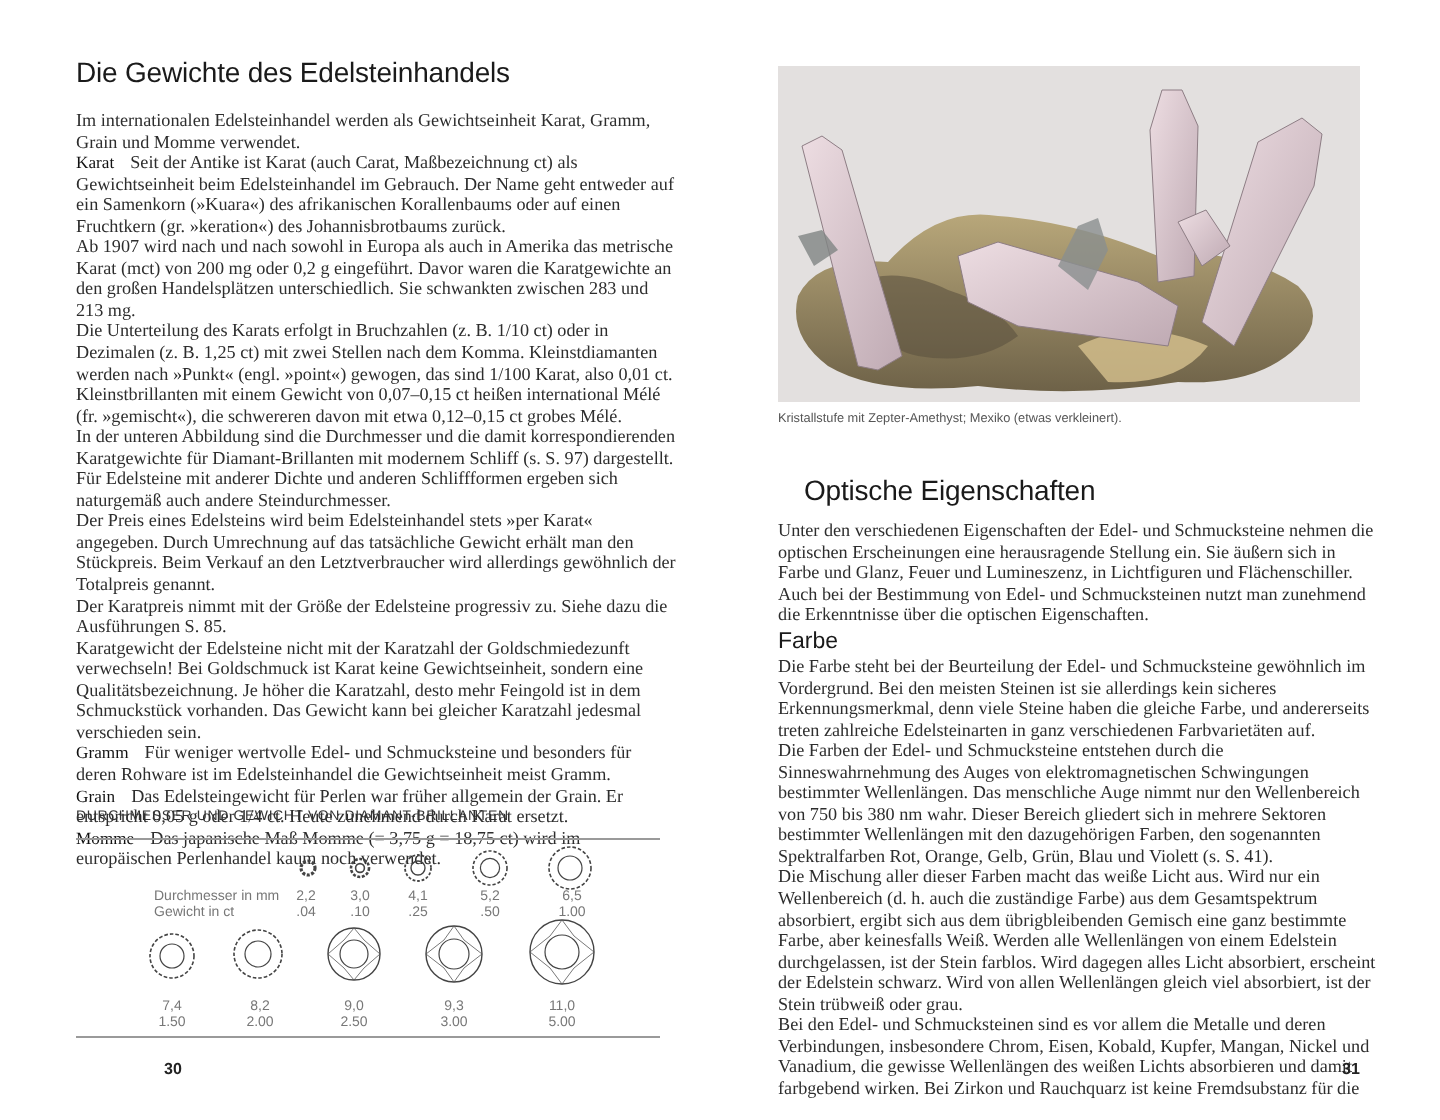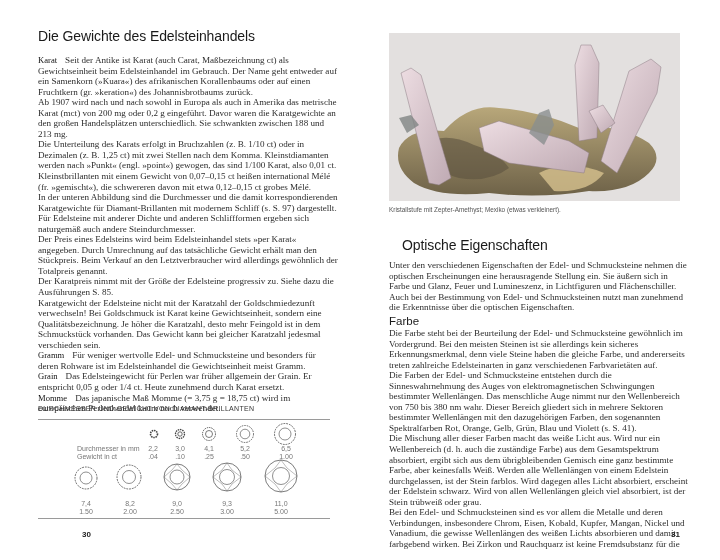--- a/index.html
+++ b/index.html
@@ -22,22 +22,23 @@
   .photo{position:absolute;left:29px;top:33px;width:291px;height:168px;background:#e3e0df;overflow:hidden;}
   .caption{position:absolute;left:29px;top:206px;font-family:"Liberation Sans",sans-serif;font-size:6.4px;color:#555;}
 </style>
 </head>
 <body>
 
 <div class="page left">
   <h1 style="left:38px;top:28px;">Die Gewichte des Edelsteinhandels</h1>
 
   <div class="body" style="left:38px;top:55px;width:300px;">
+    <p><span>Im internationalen Edelsteinhandel werden als Gewichtseinheit Karat, Gramm, Grain und Momme verwendet.</span></p>
     <p><span class="lead">Karat</span><span>Seit der Antike ist Karat (auch Carat, Maßbezeichnung ct) als Gewichtseinheit beim Edelsteinhandel im Gebrauch. Der Name geht entweder auf ein Samenkorn (»Kuara«) des afrikanischen Korallenbaums oder auf einen Fruchtkern (gr. »keration«) des Johannisbrotbaums zurück.</span></p>
-    <p><span>Ab 1907 wird nach und nach sowohl in Europa als auch in Amerika das metrische Karat (mct) von 200 mg oder 0,2 g eingeführt. Davor waren die Karatgewichte an den großen Handelsplätzen unterschiedlich. Sie schwankten zwischen 188 und 213 mg.</span></p>
+    <p><span>Ab 1907 wird nach und nach sowohl in Europa als auch in Amerika das metrische Karat (mct) von 200 mg oder 0,2 g eingeführt. Davor waren die Karatgewichte an den großen Handelsplätzen unterschiedlich. Sie schwankten zwischen 283 und 213 mg.</span></p>
     <p><span>Die Unterteilung des Karats erfolgt in Bruchzahlen (z. B. 1/10 ct) oder in Dezimalen (z. B. 1,25 ct) mit zwei Stellen nach dem Komma. Kleinstdiamanten werden nach »Punkt« (engl. »point«) gewogen, das sind 1/100 Karat, also 0,01 ct. Kleinstbrillanten mit einem Gewicht von 0,07–0,15 ct heißen international Mélé (fr. »gemischt«), die schwereren davon mit etwa 0,12–0,15 ct grobes Mélé.</span></p>
     <p><span>In der unteren Abbildung sind die Durchmesser und die damit korrespondierenden Karatgewichte für Diamant-Brillanten mit modernem Schliff (s. S. 97) dargestellt. Für Edelsteine mit anderer Dichte und anderen Schliffformen ergeben sich naturgemäß auch andere Steindurchmesser.</span></p>
     <p><span>Der Preis eines Edelsteins wird beim Edelsteinhandel stets »per Karat« angegeben. Durch Umrechnung auf das tatsächliche Gewicht erhält man den Stückpreis. Beim Verkauf an den Letztverbraucher wird allerdings gewöhnlich der Totalpreis genannt.</span></p>
     <p><span>Der Karatpreis nimmt mit der Größe der Edelsteine progressiv zu. Siehe dazu die Ausführungen S. 85.</span></p>
     <p><span>Karatgewicht der Edelsteine nicht mit der Karatzahl der Goldschmiedezunft verwechseln! Bei Goldschmuck ist Karat keine Gewichtseinheit, sondern eine Qualitätsbezeichnung. Je höher die Karatzahl, desto mehr Feingold ist in dem Schmuckstück vorhanden. Das Gewicht kann bei gleicher Karatzahl jedesmal verschieden sein.</span></p>
     <p><span class="lead">Gramm</span><span>Für weniger wertvolle Edel- und Schmucksteine und besonders für deren Rohware ist im Edelsteinhandel die Gewichtseinheit meist Gramm.</span></p>
     <p><span class="lead">Grain</span><span>Das Edelsteingewicht für Perlen war früher allgemein der Grain. Er entspricht 0,05 g oder 1/4 ct. Heute zunehmend durch Karat ersetzt.</span></p>
     <p><span class="lead">Momme</span><span>Das japanische Maß Momme (= 3,75 g = 18,75 ct) wird im europäischen Perlenhandel kaum noch verwendet.</span></p>
   </div>
 

